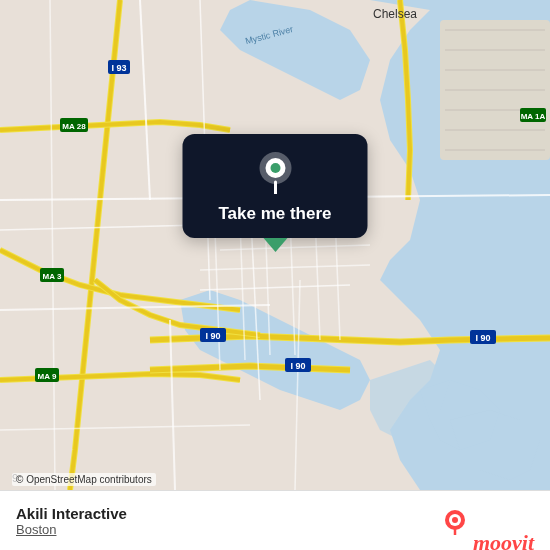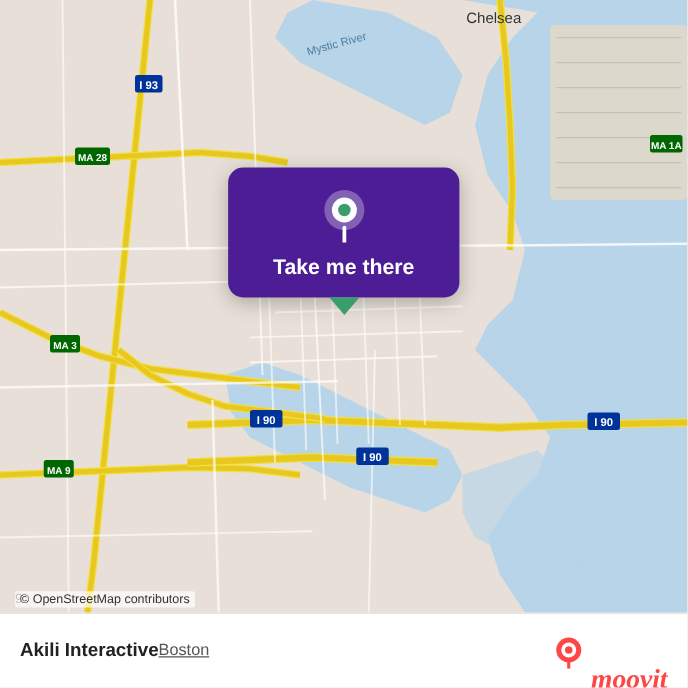--- a/index.html
+++ b/index.html
@@ -34,21 +34,21 @@
       background: #ffffff;
       border-top: 1px solid #ddd;
       display: flex;
       align-items: center;
       justify-content: space-between;
       padding: 0 16px;
     }
 
     #footer-left {
       display: flex;
-      flex-direction: row;
+      flex-direction: column;
     }
 
     #footer-title {
       font-size: 15px;
       font-weight: 600;
       color: #222;
     }
 
     #footer-subtitle {
       font-size: 13px;
@@ -89,21 +89,21 @@
       z-index: 10;
     }
 
     
     #take-me-there-card {
       position: absolute;
       left: 50%;
       top: 38%;
       transform: translate(-50%, -50%);
       width: 185px;
-      background: #4c1d95;
+      background: #0f172a;
       border-radius: 12px;
       padding: 16px 20px 14px;
       display: flex;
       flex-direction: column;
       align-items: center;
       z-index: 20;
       box-shadow: 0 4px 16px rgba(0,0,0,0.25);
       cursor: pointer;
     }
 

